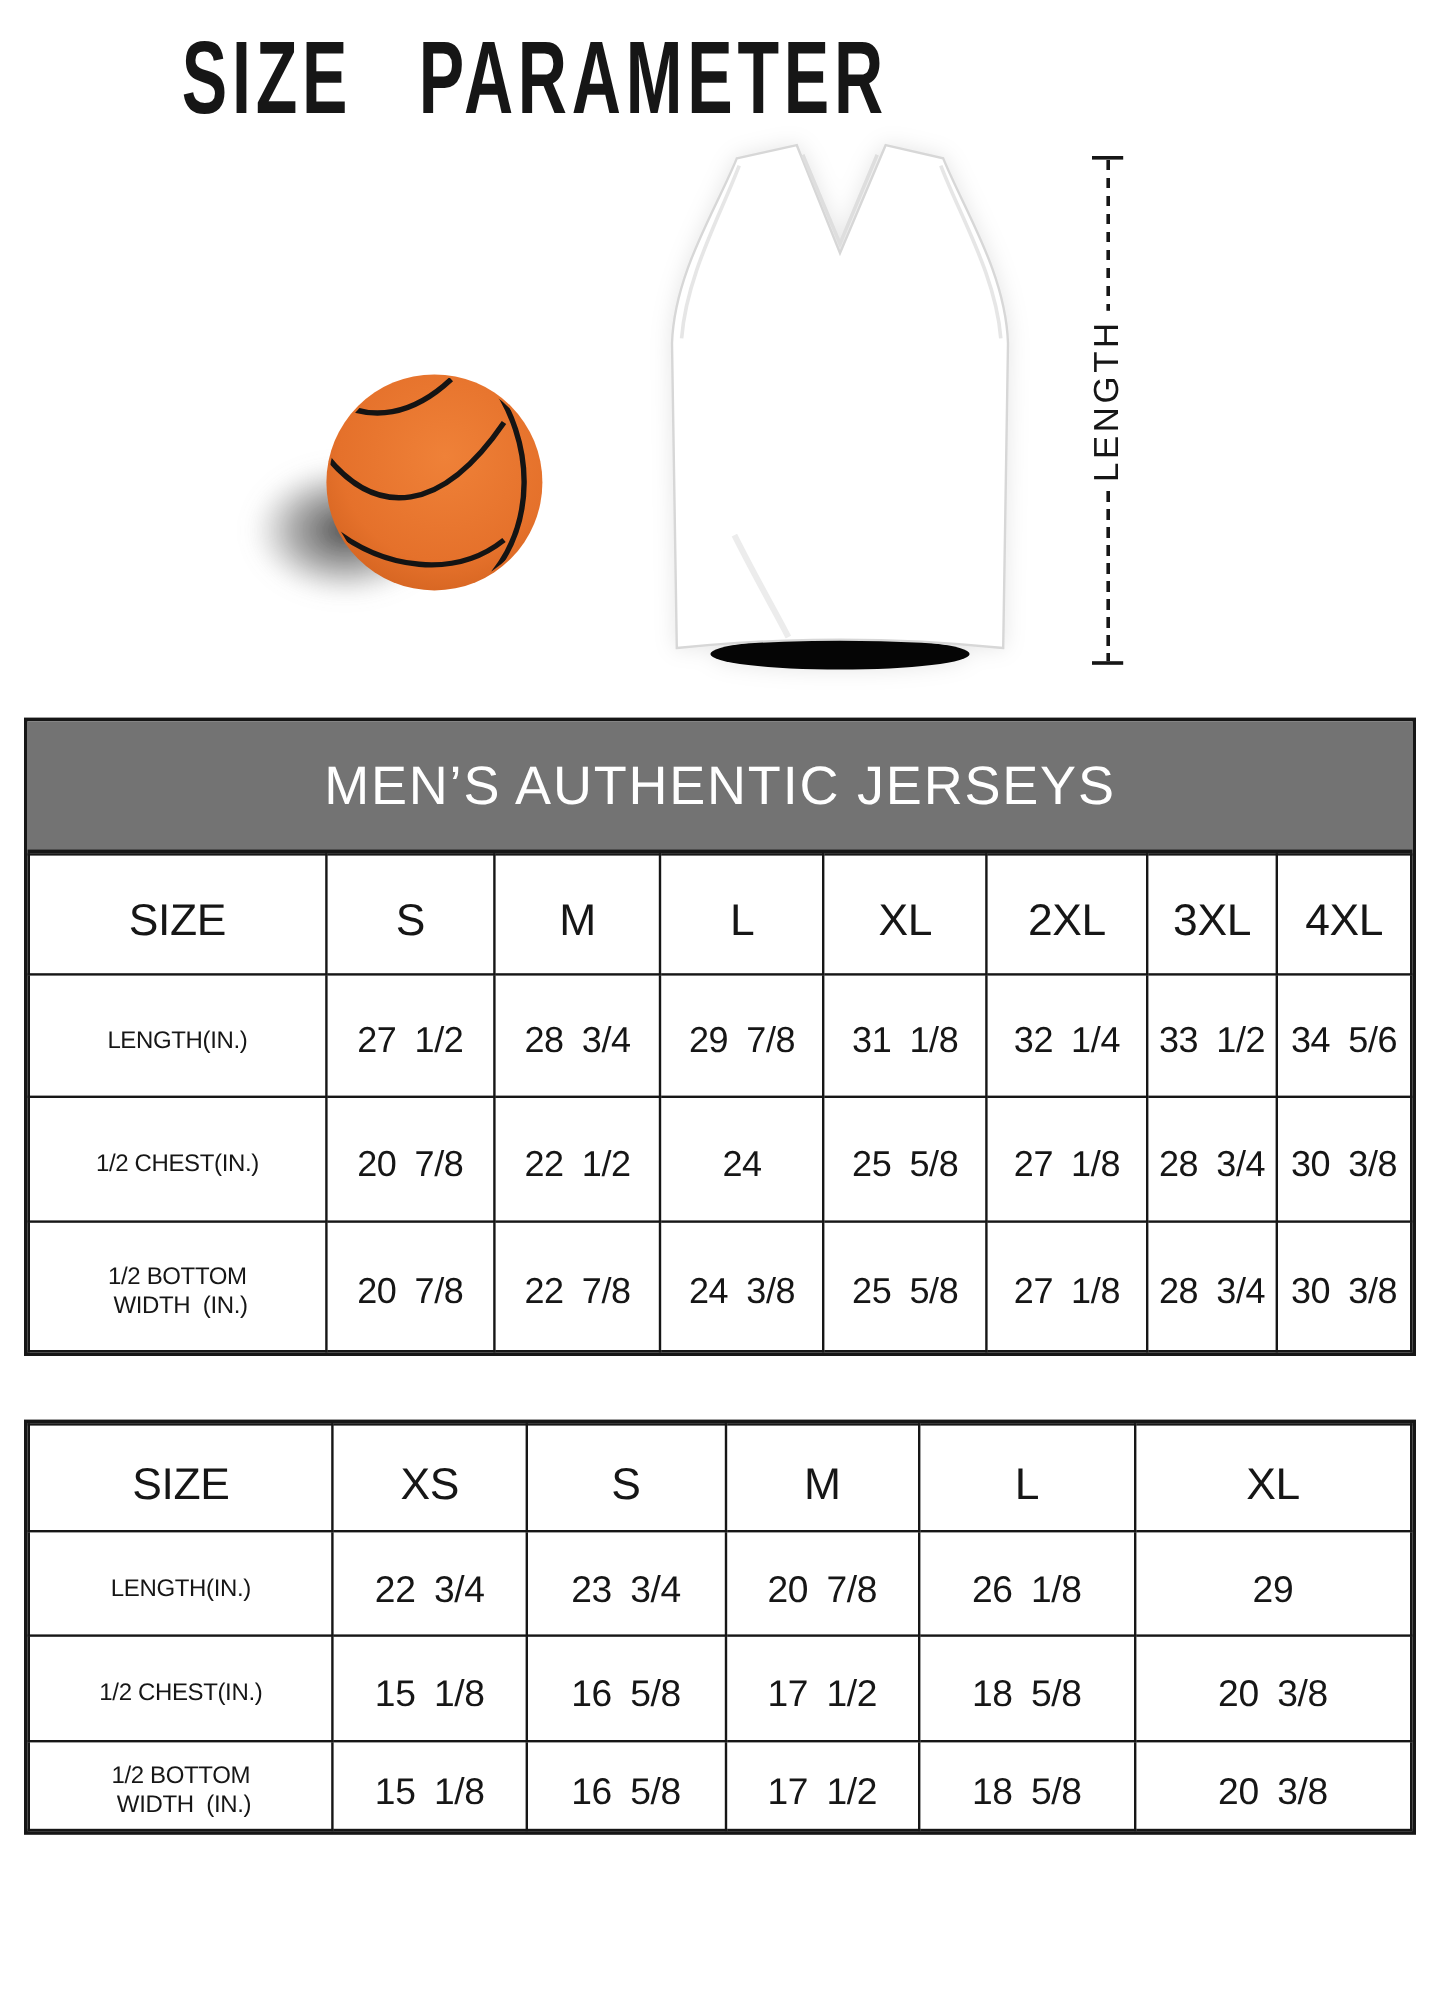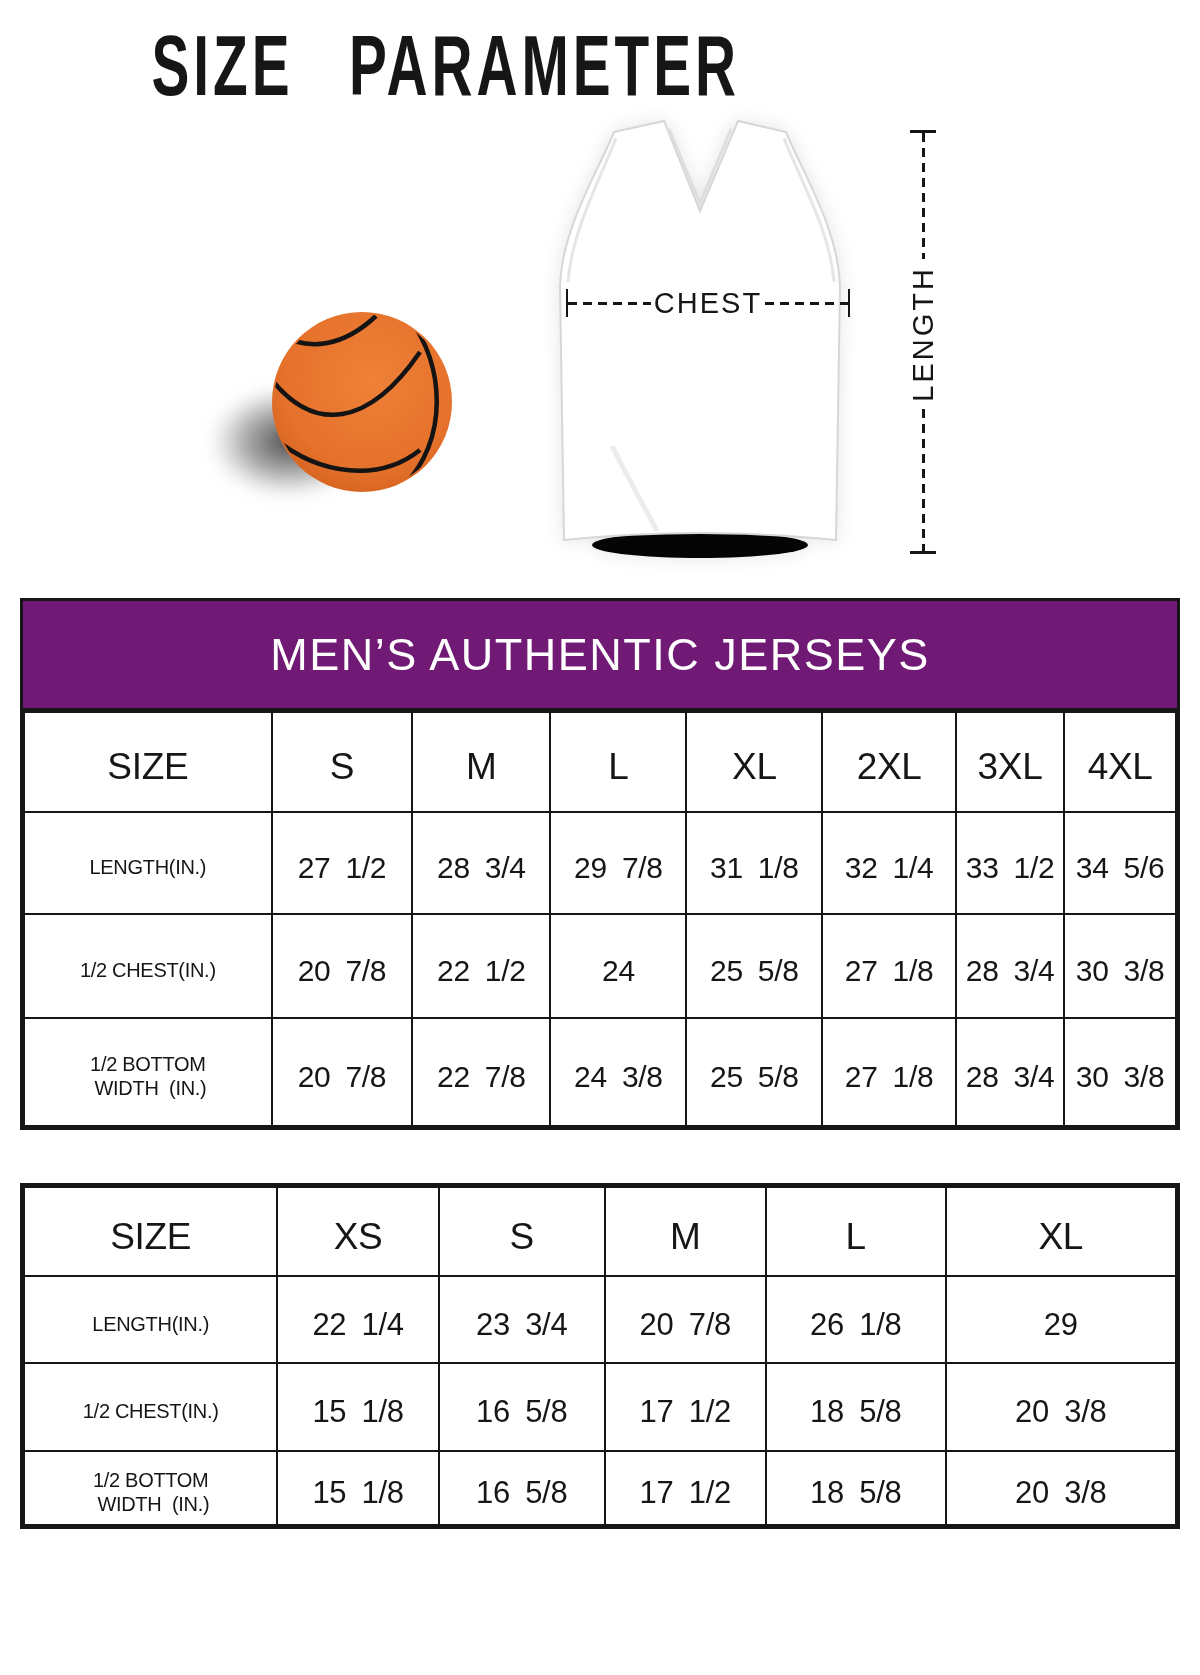--- a/index.html
+++ b/index.html
@@ -39,21 +39,21 @@
   .vdash-bottom { flex:1; }
   .length-text { writing-mode:vertical-rl; transform:rotate(180deg);
                  font-size:29px; letter-spacing:3px; margin:7px 0; color:#161616; }
 
   
   .size-table { position:absolute; left:20px; width:1160px;
                 border:3px solid #161616; background:#ffffff; box-sizing:border-box; }
   .mens-table { top:598px; }
   .boys-table { top:1183px; }
 
-  .band { background:#701a75; color:#ffffff; border-bottom:3px solid #161616;
+  .band { background:#737373; color:#ffffff; border-bottom:3px solid #161616;
           display:flex; align-items:center; justify-content:center;
           font-size:45px; letter-spacing:1.5px; white-space:nowrap; }
   .mens-table .band { height:107px; }
   .boys-table .band { height:81px; }
 
   table.tbl { width:100%; border-collapse:collapse; table-layout:fixed; }
   .tbl td { border:2px solid #161616; text-align:center; vertical-align:middle;
             padding:10px 0 0 0; color:#161616; letter-spacing:-0.3px; overflow:hidden; }
 
   .mens-table tr.r0 { height:100px; } .mens-table tr.r1 { height:102px; }
@@ -119,27 +119,20 @@
              L 284,424
              Q 148,410 12,424
              L 8,170
              C 10,112 44,60 62,16 Z" fill="#ffffff" stroke="#d7d7d7" stroke-width="2"></path>
     <path d="M 117,13 L 148,87 L 179,13" fill="none" stroke="#dedede" stroke-width="3"></path>
     <path d="M 64,22 C 48,64 20,114 16,166" fill="none" stroke="#e6e6e6" stroke-width="3"></path>
     <path d="M 232,22 C 248,64 278,114 282,166" fill="none" stroke="#e6e6e6" stroke-width="3"></path>
     <path d="M 60,330 C 80,370 95,395 105,415" fill="none" stroke="#ececec" stroke-width="5"></path>
   </svg>
 
-  <div class="chest-line">
-    <div class="vtick"></div>
-    <div class="hdash"></div>
-    <div class="chest-text">CHEST</div>
-    <div class="hdash"></div>
-    <div class="vtick"></div>
-  </div>
 
   <div class="length-line">
     <div class="htick"></div>
     <div class="vdash vdash-top"></div>
     <div class="length-text">LENGTH</div>
     <div class="vdash vdash-bottom"></div>
     <div class="htick"></div>
   </div>
 
   <div class="size-table mens-table">
@@ -215,21 +208,21 @@
           <tr class="r0">
         <td class="cell-size-label">SIZE</td>
         <td class="cell-size">XS</td>
         <td class="cell-size">S</td>
         <td class="cell-size">M</td>
         <td class="cell-size">L</td>
         <td class="cell-size">XL</td>
       </tr>
       <tr class="r1">
         <td class="cell-label">LENGTH(IN.)</td>
-        <td class="cell-num">22 1/4</td>
+        <td class="cell-num">22 3/4</td>
         <td class="cell-num">23 3/4</td>
         <td class="cell-num">20 7/8</td>
         <td class="cell-num">26 1/8</td>
         <td class="cell-num">29</td>
       </tr>
       <tr class="r2">
         <td class="cell-label">1/2 CHEST(IN.)</td>
         <td class="cell-num">15 1/8</td>
         <td class="cell-num">16 5/8</td>
         <td class="cell-num">17 1/2</td>

